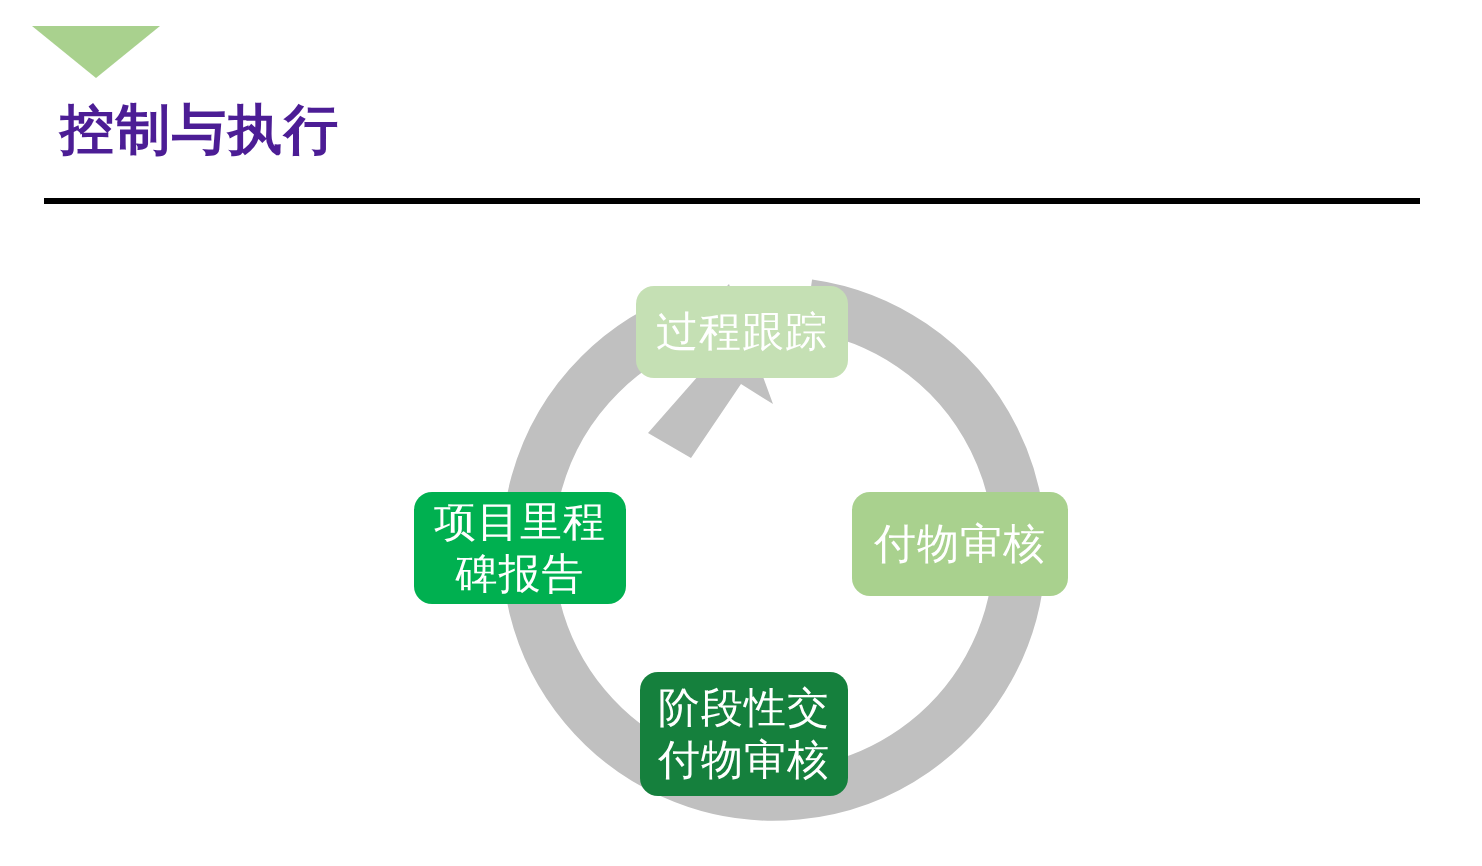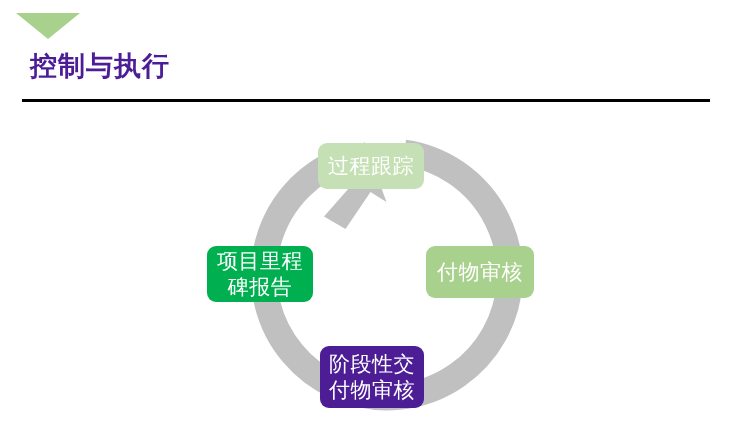--- a/index.html
+++ b/index.html
@@ -100,24 +100,24 @@
   .node-right {
     left: 426px;
     top: 138px;
     width: 108px;
     height: 52px;
     background: #a9d18e;
   }
 
   .node-bottom {
     left: 320px;
-    top: 238px;
+    top: 228px;
     width: 104px;
     height: 62px;
-    background: #4c1d95;
+    background: #15803d;
   }
 
   .node-left {
     left: 207px;
     top: 138px;
     width: 106px;
     height: 56px;
     background: #00b050;
   }
 </style>

